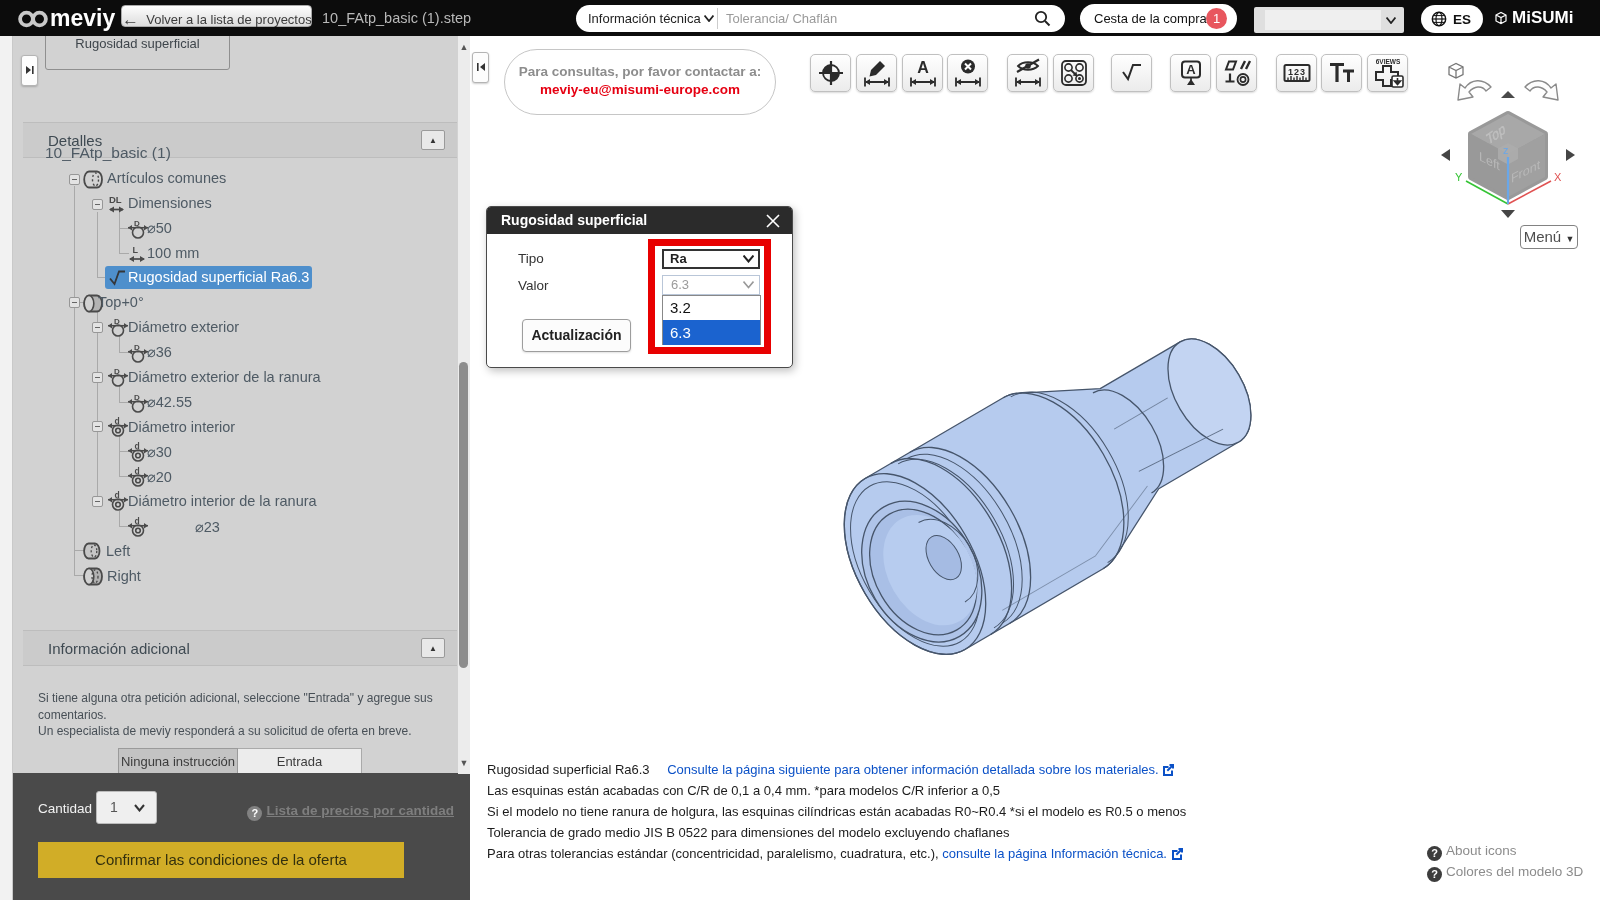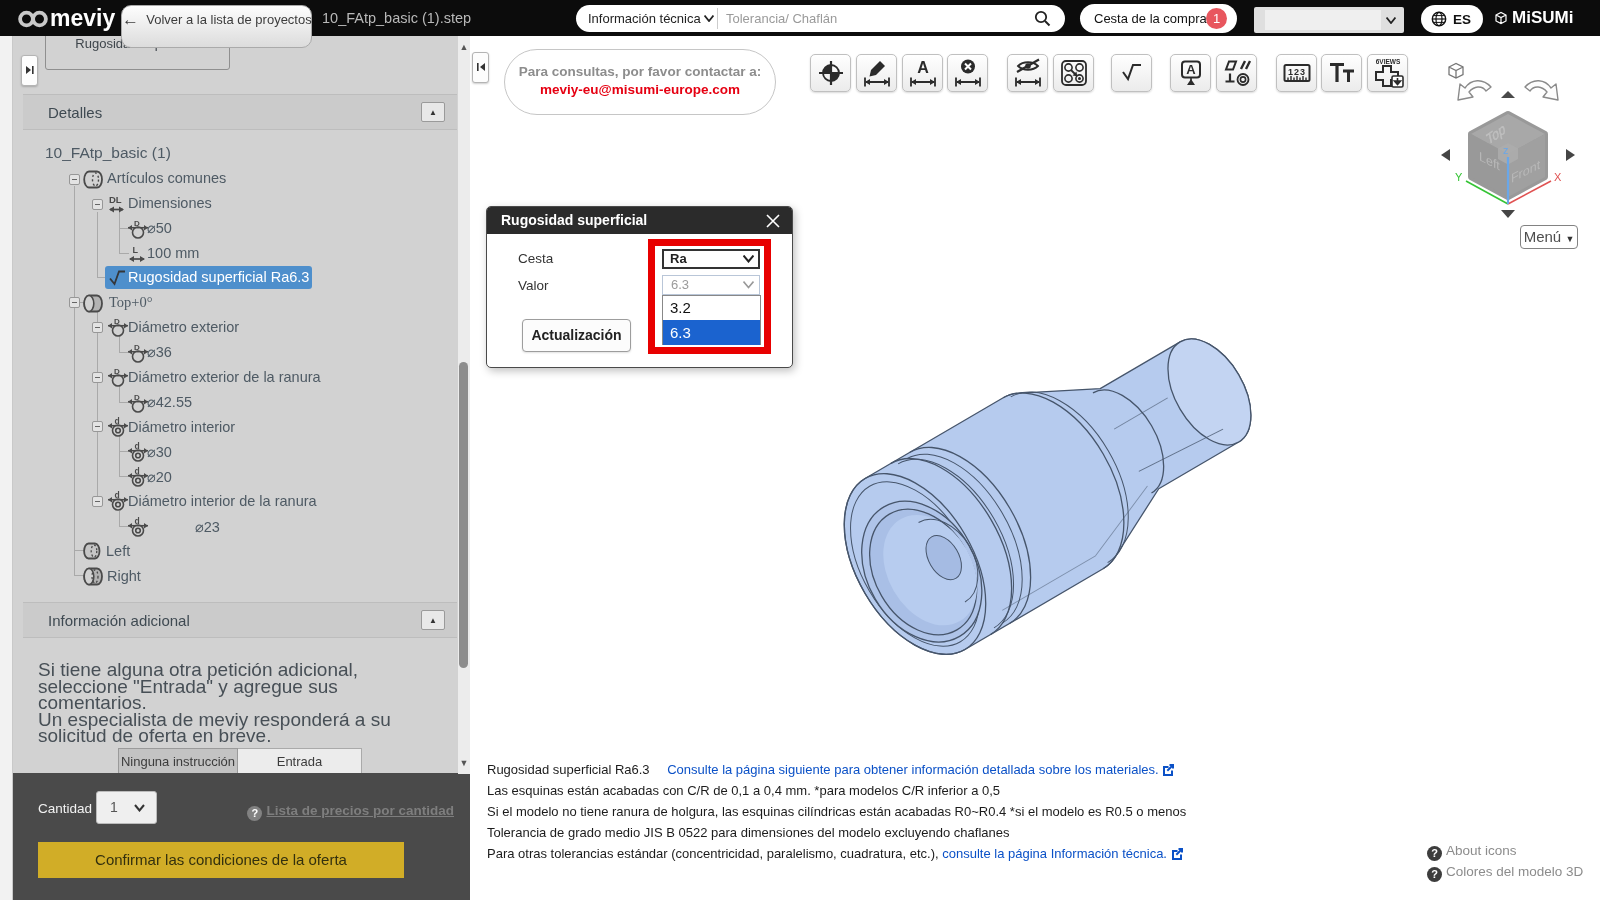--- a/index.html
+++ b/index.html
@@ -7,21 +7,21 @@
 .abs { position:absolute; }
 #strip { left:0; top:36px; width:13px; height:864px; background:#f2f2f2; border-right:1px solid #c9c9c9; }
 #side { left:13px; top:36px; width:445px; height:864px; background:#d2d2d2; }
 #sscroll { left:458px; top:36px; width:12px; height:738px; background:#ececec; }
 #main { left:470px; top:36px; width:1005px; height:864px; background:#ffffff; }
 #topbar { left:0; top:0; width:1600px; height:36px; background:#0c0c0c; z-index:50; }
 .treetxt { color:#4e5a64; font-size:14.5px; white-space:nowrap; }
 .tline { position:absolute; background:#a9a9a9; }
 .ebox { position:absolute; width:11px; height:11px; background:#e3e3e3; border:1px solid #979797; border-radius:2px; }
 .ebox:after { content:""; position:absolute; left:2px; top:4px; width:5px; height:1px; background:#666; }
-.hdr { position:absolute; left:10px; width:434px; height:36px; background:#cbcbcb; border-top:1px solid #bdbdbd; border-bottom:1px solid #bdbdbd; color:#3f4a52; font-size:15px; line-height:35px; padding-left:25px; }
+.hdr { position:absolute; left:10px; width:434px; height:36px; background:#cbcbcb; border-top:1px solid #bdbdbd; border-bottom:1px solid #bdbdbd; color:#3f4a52; font-size:15px; line-height:35px; padding-left:25px;margin-top:28px; }
 .hbtn { position:absolute; right:12px; top:7px; width:24px; height:20px; background:#e8e8e8; border:1px solid #9a9a9a; border-radius:2px; text-align:center; font-size:8px; color:#333; line-height:19px; }
 .tbtn { position:absolute; width:17px; height:31px; background:#fdfdfd; border:1px solid #b4b4b4; border-radius:3px; box-shadow:0 1px 2px rgba(0,0,0,.2); }
 .tbar { position:absolute; top:18px; width:41px; height:38px; background:linear-gradient(#ffffff,#ebebeb); border:1px solid #c0c0c0; border-radius:5px; box-shadow:0 1px 2px rgba(0,0,0,.15); display:flex; align-items:center; justify-content:center; }
 .qm { display:inline-block; width:15px; height:15px; border-radius:50%; background:#3d3d3d; color:#fff; font-size:11px; font-weight:bold; text-align:center; line-height:15px; margin-right:4px; vertical-align:-2px; }
 </style>
 </head>
 <body>
 <div id="strip" class="abs"></div>
 
 <div id="side" class="abs">
@@ -93,21 +93,21 @@
     <div class="abs" style="left:92px;top:230px;width:207px;height:23px;background:#4e8fcc;border-radius:3px;"></div>
     <svg class="abs" style="left:95px;top:233px;" width="19" height="17" viewBox="0 0 19 17">
         <path d="M2,9.5 L6.5,15 L11,2.5 H17" stroke="#35373a" stroke-width="1.8" fill="none"></path>
       </svg>
     <div class="abs treetxt" style="left:115px;top:233px;color:#fff;">Rugosidad superficial Ra6.3</div>
     <div class="ebox" style="left:56px;top:261px;"></div>
     <svg class="abs" style="left:70px;top:258px;" width="22" height="19" viewBox="0 0 22 19">
         <path d="M6,1.5 H14 A5,8 0 0 1 14,17.5 H6 A4.8,8 0 0 1 6,1.5 Z" fill="#b3b3b3" stroke="#4a4a4a" stroke-width="1.8"></path>
         <ellipse cx="6" cy="9.5" rx="4.8" ry="8" fill="#d2d2d2" stroke="#4a4a4a" stroke-width="1.6"></ellipse>
       </svg>
-    <div class="abs treetxt" style="left:96px;top:258px;font-family:Liberation Serif, serif;">Top+0°</div>
+    <div class="abs treetxt" style="left:85px;top:258px;">Top+0°</div>
     <div class="ebox" style="left:79px;top:286px;"></div>
     <svg class="abs" style="left:94px;top:280px;" width="22" height="22" viewBox="0 0 22 22">
         <text x="7" y="8" font-size="8" font-weight="bold" fill="#4a4a4a" font-family="Liberation Sans">D</text>
         <circle cx="11" cy="14.5" r="5.5" fill="none" stroke="#4a4a4a" stroke-width="1.6"></circle>
         <path d="M1,9.7 H21" stroke="#4a4a4a" stroke-width="1.5"></path>
         <path d="M5,7 L1,9.7 L5,12.4 Z M17,7 L21,9.7 L17,12.4 Z" fill="#4a4a4a"></path>
       </svg>
     <div class="abs treetxt" style="left:115px;top:283px;">Diámetro exterior</div>
     <svg class="abs" style="left:114px;top:306px;" width="22" height="22" viewBox="0 0 22 22">
         <text x="7" y="8" font-size="8" font-weight="bold" fill="#4a4a4a" font-family="Liberation Sans">D</text>
@@ -181,21 +181,21 @@
     <svg class="abs" style="left:70px;top:531px;" width="22" height="19" viewBox="0 0 22 19">
         <path d="M6,1.5 H14 A5,8 0 0 1 14,17.5 H6 A4.8,8 0 0 1 6,1.5 Z" fill="#b3b3b3" stroke="#4a4a4a" stroke-width="1.8"></path>
         <ellipse cx="6" cy="9.5" rx="4.8" ry="8" fill="#d2d2d2" stroke="#4a4a4a" stroke-width="1.6"></ellipse>
         <ellipse cx="12" cy="9.5" rx="3" ry="6.5" fill="none" stroke="#4a4a4a" stroke-width="1.3" stroke-dasharray="2 2.2"></ellipse>
       </svg>
     <div class="abs treetxt" style="left:94px;top:532px;">Right</div>
   </div>
 
   <div class="hdr" style="top:566px;">Información adicional<div class="hbtn">▲</div></div>
 
-  <div class="abs" style="left:25px;top:626px;width:400px;font-size:19px;line-height:16.5px;color:#474f56;">
+  <div class="abs" style="left:25px;top:654px;width:400px;font-size:12px;line-height:16.5px;color:#474f56;">
     Si tiene alguna otra petición adicional, seleccione "Entrada" y agregue sus comentarios.<br>
     Un especialista de meviy responderá a su solicitud de oferta en breve.
   </div>
 
   <div class="abs" style="left:105px;top:712px;width:120px;height:30px;background:#c3c3c3;border:1px solid #9a9a9a;color:#3c3c3c;font-size:13px;text-align:center;line-height:26px;white-space:nowrap;overflow:hidden;">Ninguna instrucción</div>
   <div class="abs" style="left:225px;top:712px;width:124px;height:30px;background:#ececec;border:1px solid #aaa;border-left:none;color:#3c3c3c;font-size:13px;text-align:center;line-height:26px;">Entrada</div>
 
   <div class="abs" style="left:0;top:737px;width:457px;height:127px;background:#4a4a4a;">
     <div class="abs" style="left:25px;top:28px;color:#f2f2f2;font-size:13.5px;">Cantidad</div>
     <div class="abs" style="left:83px;top:18px;width:61px;height:33px;background:#efefef;border:1px solid #bbb;border-radius:3px;color:#555;font-size:14px;line-height:31px;padding-left:13px;">1</div>
@@ -376,21 +376,21 @@
     <text x="129" y="131" font-size="11" fill="#e05252" font-family="Liberation Sans">X</text>
     <text x="78" y="104" font-size="11" fill="#6aa7e8" font-family="Liberation Sans">z</text>
   </svg>
   <div class="abs" style="left:1050px;top:189px;width:58px;height:24px;background:#fff;border:1px solid #828282;border-radius:4px;color:#4e4e4e;font-size:15px;text-align:center;line-height:22px;">Menú <span style="font-size:9px;color:#333;">▼</span></div>
 
   <div id="modal" class="abs" style="left:16px;top:170px;width:307px;height:162px;background:#fff;border:1px solid #4a4a4a;border-radius:5px;box-shadow:2px 3px 8px rgba(0,0,0,.25);">
     <div style="height:27px;background:#2b2b2b;border-radius:4px 4px 0 0;color:#fff;font-size:14px;font-weight:bold;line-height:26px;padding-left:14px;">Rugosidad superficial</div>
     <svg class="abs" style="right:11px;top:6px;" width="16" height="16" viewBox="0 0 16 16">
         <path d="M2,2 L14,14 M14,2 L2,14" stroke="#fff" stroke-width="1.6"></path>
       </svg>
-    <div class="abs" style="left:31px;top:44px;font-size:13.5px;color:#333;">Cesta</div>
+    <div class="abs" style="left:31px;top:44px;font-size:13.5px;color:#333;">Tipo</div>
     <div class="abs" style="left:31px;top:71px;font-size:13.5px;color:#333;">Valor</div>
     <div class="abs" style="left:175px;top:42px;width:98px;height:20px;border:2px solid #333;background:#fff;font-size:13px;font-weight:bold;color:#222;line-height:16px;padding-left:6px;">Ra</div>
     <svg class="abs" style="left:256px;top:48px;" width="11" height="8" viewBox="0 0 11 8">
         <path d="M0.5,0.5 L5.5,6.5 L10.5,0.5" fill="none" stroke="#222" stroke-width="2"></path>
       </svg>
     <div class="abs" style="left:175px;top:68px;width:98px;height:20px;border:1px solid #b9c6d8;background:#fff;font-size:13px;color:#9b9b9b;line-height:18px;padding-left:8px;">6.3</div>
     <svg class="abs" style="left:256px;top:74px;" width="11" height="8" viewBox="0 0 11 8">
         <path d="M0.5,0.5 L5.5,6.5 L10.5,0.5" fill="none" stroke="#999" stroke-width="1.6"></path>
       </svg>
 
@@ -420,21 +420,21 @@
 </div>
 
 <div id="topbar" class="abs">
 
   <svg class="abs" style="left:16px;top:8px;" width="34" height="22" viewBox="0 0 34 22">
     <circle cx="10.5" cy="11" r="6.4" fill="none" stroke="#c9c9c9" stroke-width="3.8"></circle>
     <circle cx="23.5" cy="11" r="6.4" fill="none" stroke="#c9c9c9" stroke-width="3.8"></circle>
   </svg>
   <div class="abs" style="left:50px;top:5px;color:#fff;font-size:23px;font-weight:bold;white-space:nowrap;">meviy</div>
 
-  <div class="abs" style="left:121px;top:5px;width:191px;height:43px;background:linear-gradient(#fdfdfd,#dcdcdc);border:1px solid #aaa;border-radius:10px;color:#3c3c3c;font-size:13px;text-align:center;line-height:27px;white-space:nowrap;"><span style="font-size:17px;vertical-align:-1px;">←</span>&nbsp; Volver a la lista de proyectos</div>
+  <div class="abs" style="left:121px;top:5px;width:191px;height:22px;background:linear-gradient(#fdfdfd,#dcdcdc);border:1px solid #aaa;border-radius:4px;color:#3c3c3c;font-size:13px;text-align:center;line-height:27px;white-space:nowrap;"><span style="font-size:17px;vertical-align:-1px;">←</span>&nbsp; Volver a la lista de proyectos</div>
   <div class="abs" style="left:322px;top:10px;color:#b9b9b9;font-size:14.5px;white-space:nowrap;">10_FAtp_basic (1).step</div>
 
   <div class="abs" style="left:576px;top:5px;width:489px;height:27px;background:#fff;border-radius:14px;">
     <div class="abs" style="left:12px;top:6px;font-size:13px;color:#222;white-space:nowrap;">Información técnica</div>
     <svg class="abs" style="left:128px;top:10px;" width="10" height="7" viewBox="0 0 10 7">
         <path d="M0.5,0.5 L5,6 L9.5,0.5" fill="none" stroke="#222" stroke-width="1.8"></path>
       </svg>
     <div class="abs" style="left:141px;top:3px;width:1px;height:21px;background:#ccc;"></div>
     <div class="abs" style="left:150px;top:6px;font-size:13px;color:#9a9a9a;white-space:nowrap;">Tolerancia/ Chaflán</div>
     <svg class="abs" style="left:458px;top:5px;" width="17" height="17" viewBox="0 0 17 17">

